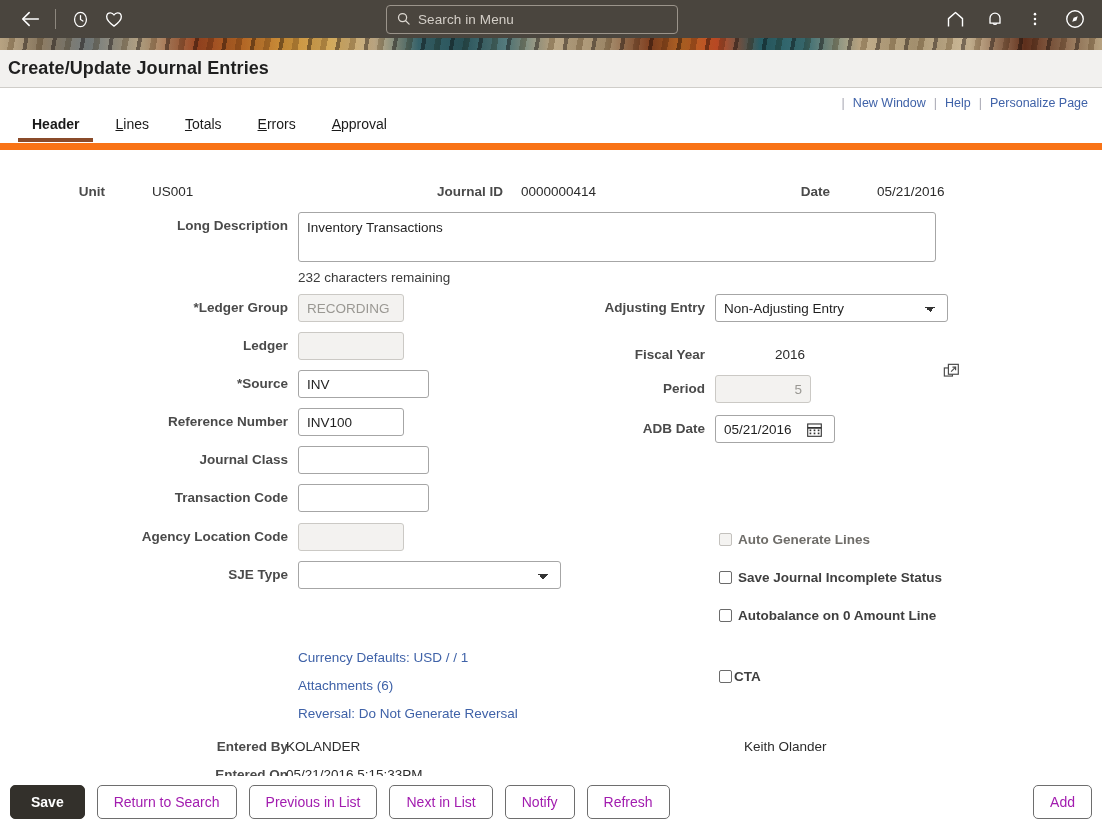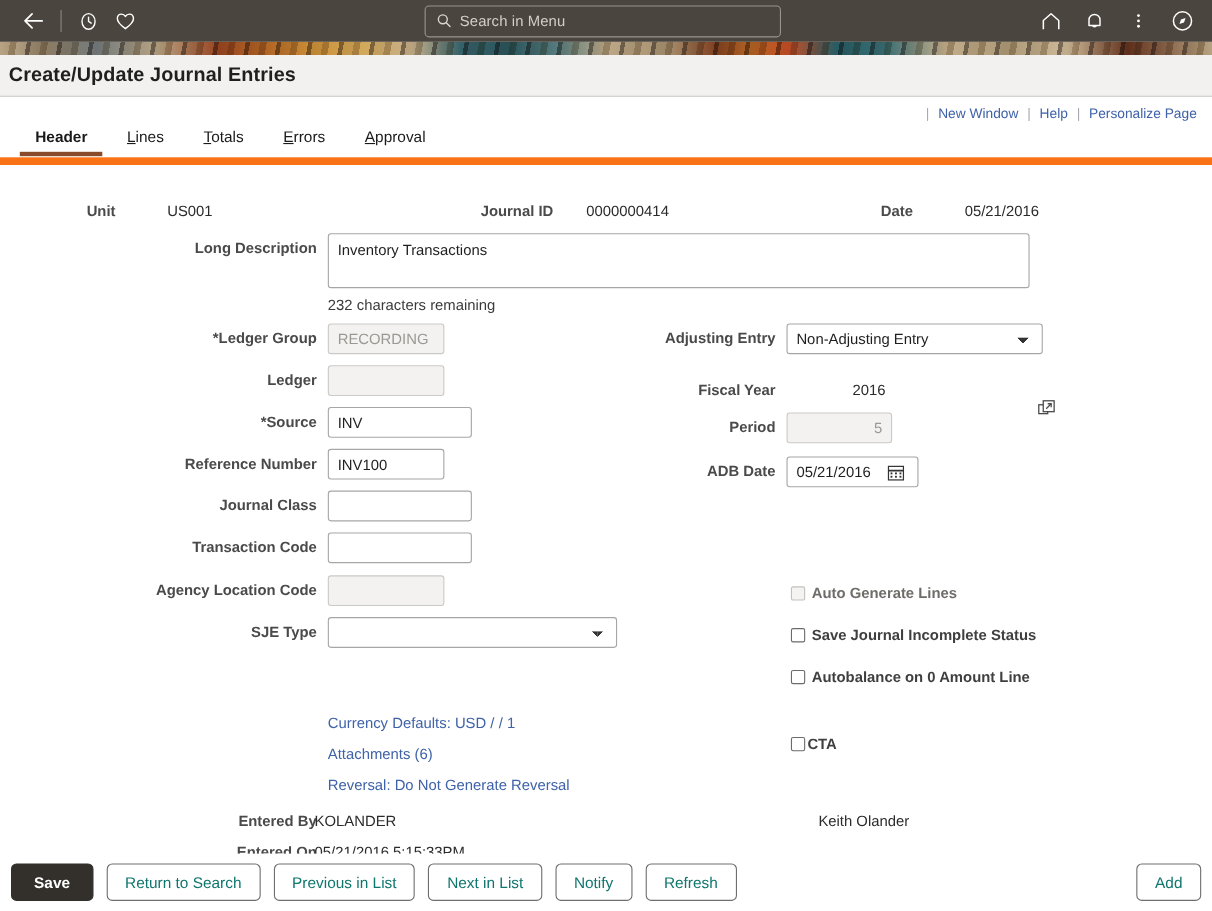--- a/index.html
+++ b/index.html
@@ -31,21 +31,21 @@
   }
   .nav-divider {
     width: 1px; height: 20px;
     background: #8d877e;
     margin: 0 7px;
   }
   .searchbox {
     position: absolute;
     left: 386px;
     top: 5px;
-    width: 324px;
+    width: 292px;
     height: 29px;
     border: 1px solid #9b948b;
     border-radius: 4px;
     display: flex;
     align-items: center;
     padding: 0 9px;
     gap: 7px;
     background: transparent;
   }
   .searchbox .ph {
@@ -279,21 +279,21 @@
     display: flex;
     align-items: center;
     padding: 0 10px;
     background: #ffffff;
   }
   .btn {
     height: 34px;
     border: 1px solid #6e6e6e;
     border-radius: 5px;
     background: #ffffff;
-    color: #0f766e;
+    color: #a21caf;
     font-family: "Liberation Sans", sans-serif;
     font-size: 14px;
     padding: 0 16px;
     cursor: pointer;
     margin-right: 12px;
     white-space: nowrap;
   }
   .btn.primary {
     background: #33302b;
     color: #ffffff;
@@ -409,21 +409,21 @@
     <span class="ak">A</span><span>pproval</span>
   </div>
 </div>
 
 <div class="form">
 
   <div class="abs lbl" style="left:60px; top:34px; width:45px;">Unit</div>
   <div class="abs val" style="left:152px; top:34px;">US001</div>
 
   <div class="abs lbl" style="left:350px; top:34px; width:153px;">Journal ID</div>
-  <div class="abs val" style="left:521px; top:34px;margin-left:12px;">0000000414</div>
+  <div class="abs val" style="left:521px; top:34px;">0000000414</div>
 
   <div class="abs lbl" style="left:760px; top:34px; width:70px;">Date</div>
   <div class="abs val" style="left:877px; top:34px;">05/21/2016</div>
 
   <div class="abs lbl" style="left:100px; top:68px; width:188px;">Long Description</div>
   <textarea class="abs ta" style="left: 298px; top: 62px; width: 638px; height: 50px;" value="Inventory Transactions">Inventory Transactions</textarea>
   <div class="abs popout" style="left:943px; top:213px;">
     <svg width="18" height="18" viewBox="0 0 20 20" fill="none" stroke="#4a4a4a" stroke-width="1.3">
       <rect x="1.5" y="5.5" width="9" height="9"></rect>
       <rect x="6" y="1.5" width="11" height="11" fill="#ffffff"></rect>

